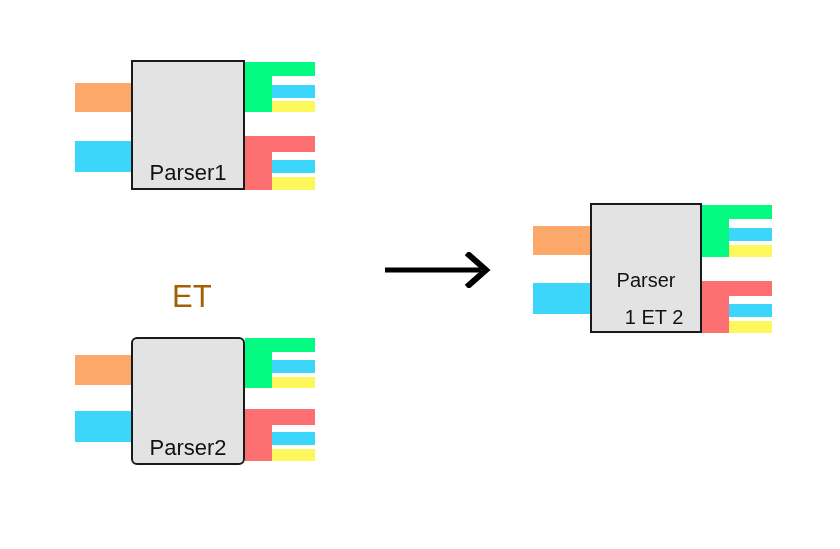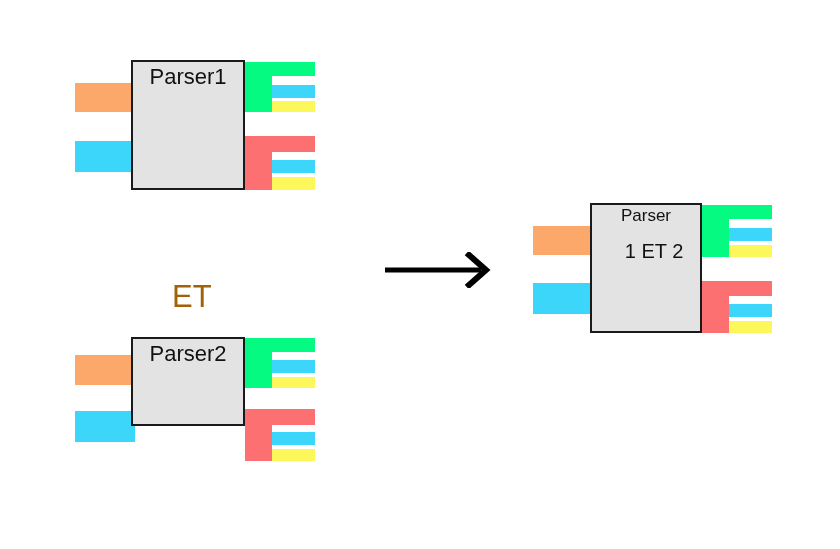--- a/index.html
+++ b/index.html
@@ -25,21 +25,21 @@
   .bar  { position: absolute; }
 
   .parser-box {
     position: absolute;
     background: #e3e3e3;
     border: 2px solid #1a1a1a;
     box-sizing: border-box;
     display: flex;
     flex-direction: column;
     align-items: center;
-    justify-content: flex-start;
+    justify-content: flex-end;
     z-index: 3;
   }
   .parser-label {
     color: #111111;
     text-align: center;
     line-height: 1.35;
     white-space: nowrap;
   }
   .et-label {
     position: absolute;
@@ -100,21 +100,21 @@
       <div class="bar" style="left:272px; top:377px; width:43px; height:11px; background:#fcf85c; z-index:2;"></div>
     </div>
 
     <div>
       <div class="bar" style="left:245px; top:409px; width:27px; height:52px; background:#fc7071; z-index:2;"></div>
       <div class="bar" style="left:245px; top:409px; width:70px; height:16px; background:#fc7071; z-index:2;"></div>
       <div class="bar" style="left:272px; top:432px; width:43px; height:13px; background:#3dd6fb; z-index:2;"></div>
       <div class="bar" style="left:272px; top:449px; width:43px; height:12px; background:#fcf85c; z-index:2;"></div>
     </div>
 
-    <div class="parser-box" style="left:131px; top:337px; width:114px; height:89px;">
+    <div class="parser-box" style="left:131px; top:337px; width:114px; height:128px;border-radius:6px;">
       <div class="parser-label" style="font-size:22px;">Parser2</div>
     </div>
   </div>
 
   <div>
     <div class="bar" style="left:533px; top:226px; width:60px; height:29px; background:#fca86b; z-index:1;"></div>
     <div class="bar" style="left:533px; top:283px; width:60px; height:31px; background:#3dd6fb; z-index:1;"></div>
 
     <div>
       <div class="bar" style="left:702px; top:205px; width:27px; height:52px; background:#05fa82; z-index:2;"></div>
@@ -124,18 +124,18 @@
     </div>
 
     <div>
       <div class="bar" style="left:702px; top:281px; width:27px; height:52px; background:#fc7071; z-index:2;"></div>
       <div class="bar" style="left:702px; top:281px; width:70px; height:15px; background:#fc7071; z-index:2;"></div>
       <div class="bar" style="left:729px; top:304px; width:43px; height:13px; background:#3dd6fb; z-index:2;"></div>
       <div class="bar" style="left:729px; top:321px; width:43px; height:12px; background:#fcf85c; z-index:2;"></div>
     </div>
 
     <div class="parser-box" style="left:590px; top:203px; width:112px; height:130px;">
-      <div class="parser-label" style="font-size:17px;">Parser</div>
+      <div class="parser-label" style="font-size:20px;">Parser</div>
       <div class="parser-label" style="font-size:20px; margin-top:10px;margin-left:16px;">1 ET 2</div>
     </div>
   </div>
 
 </div>
 
 </body></html>

